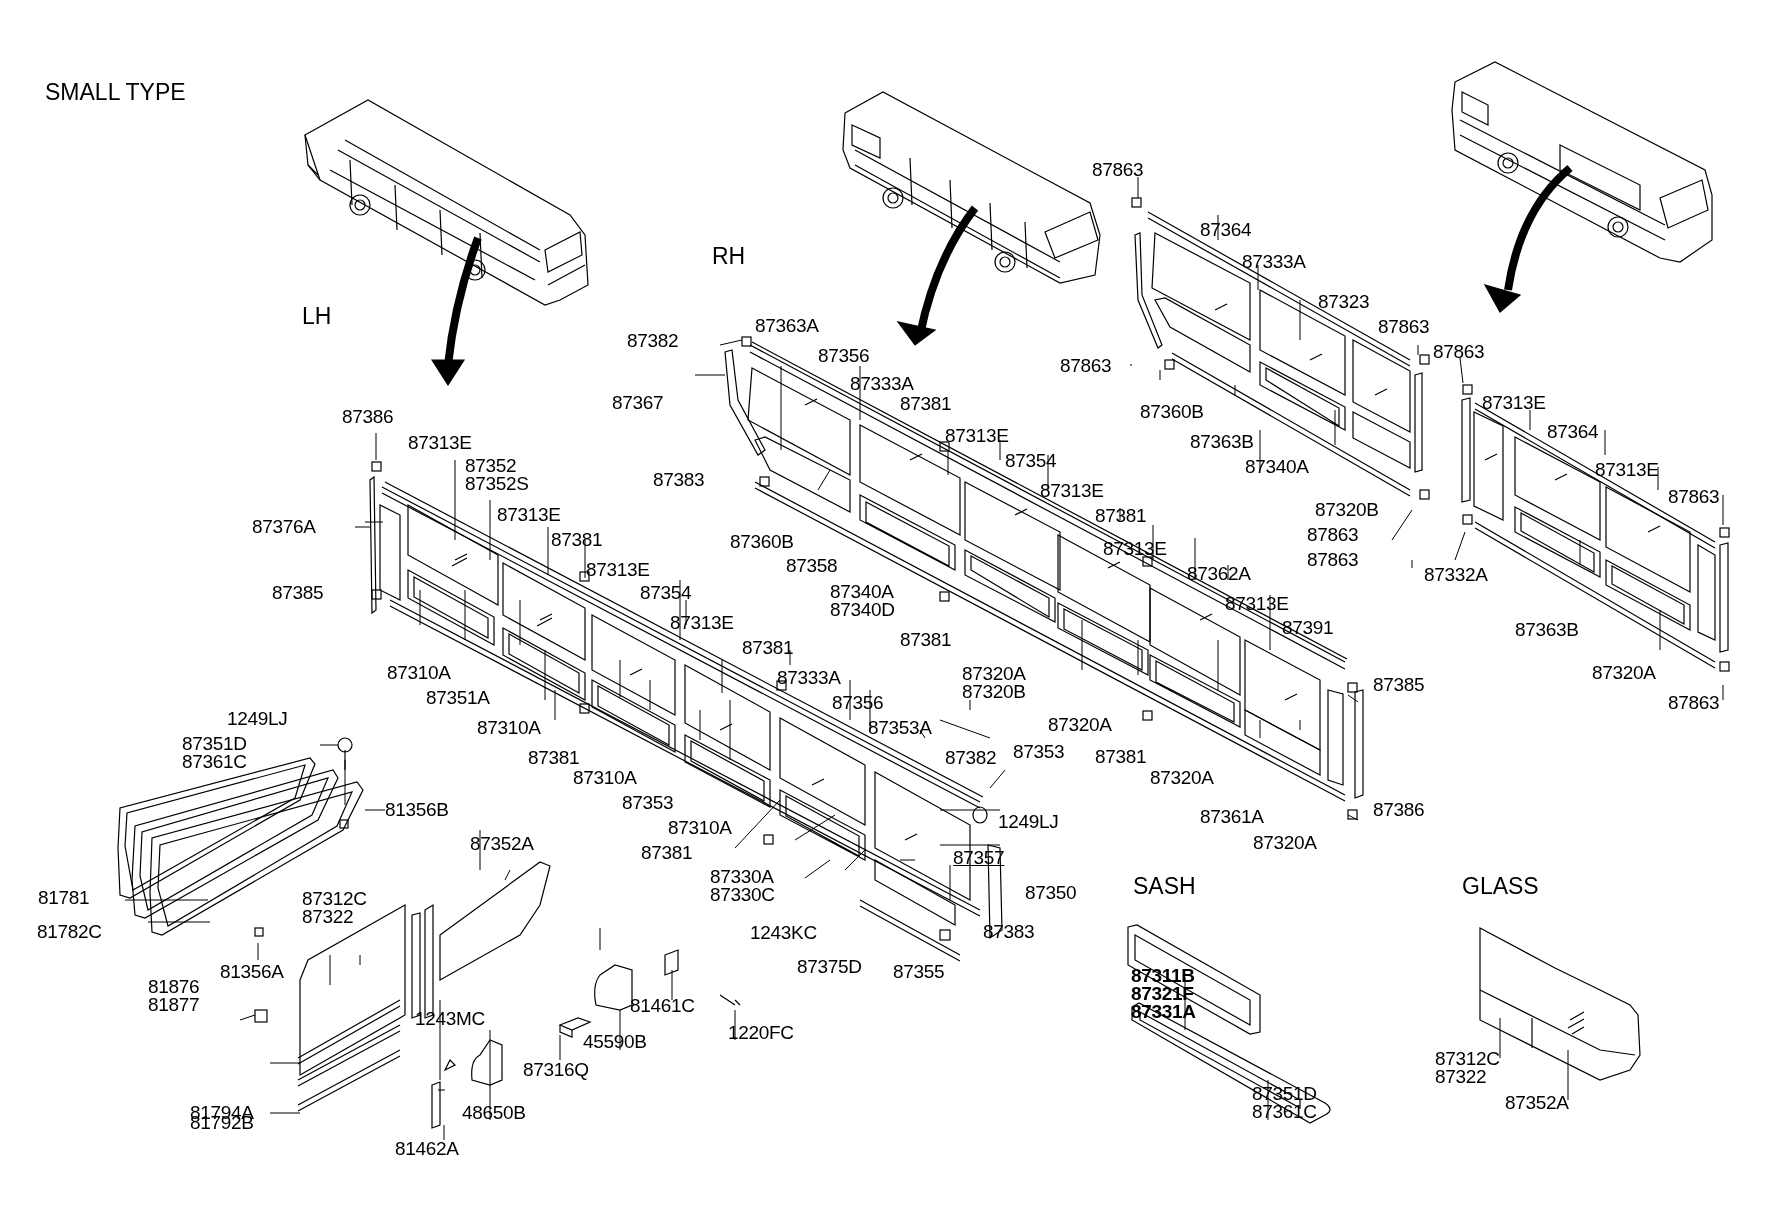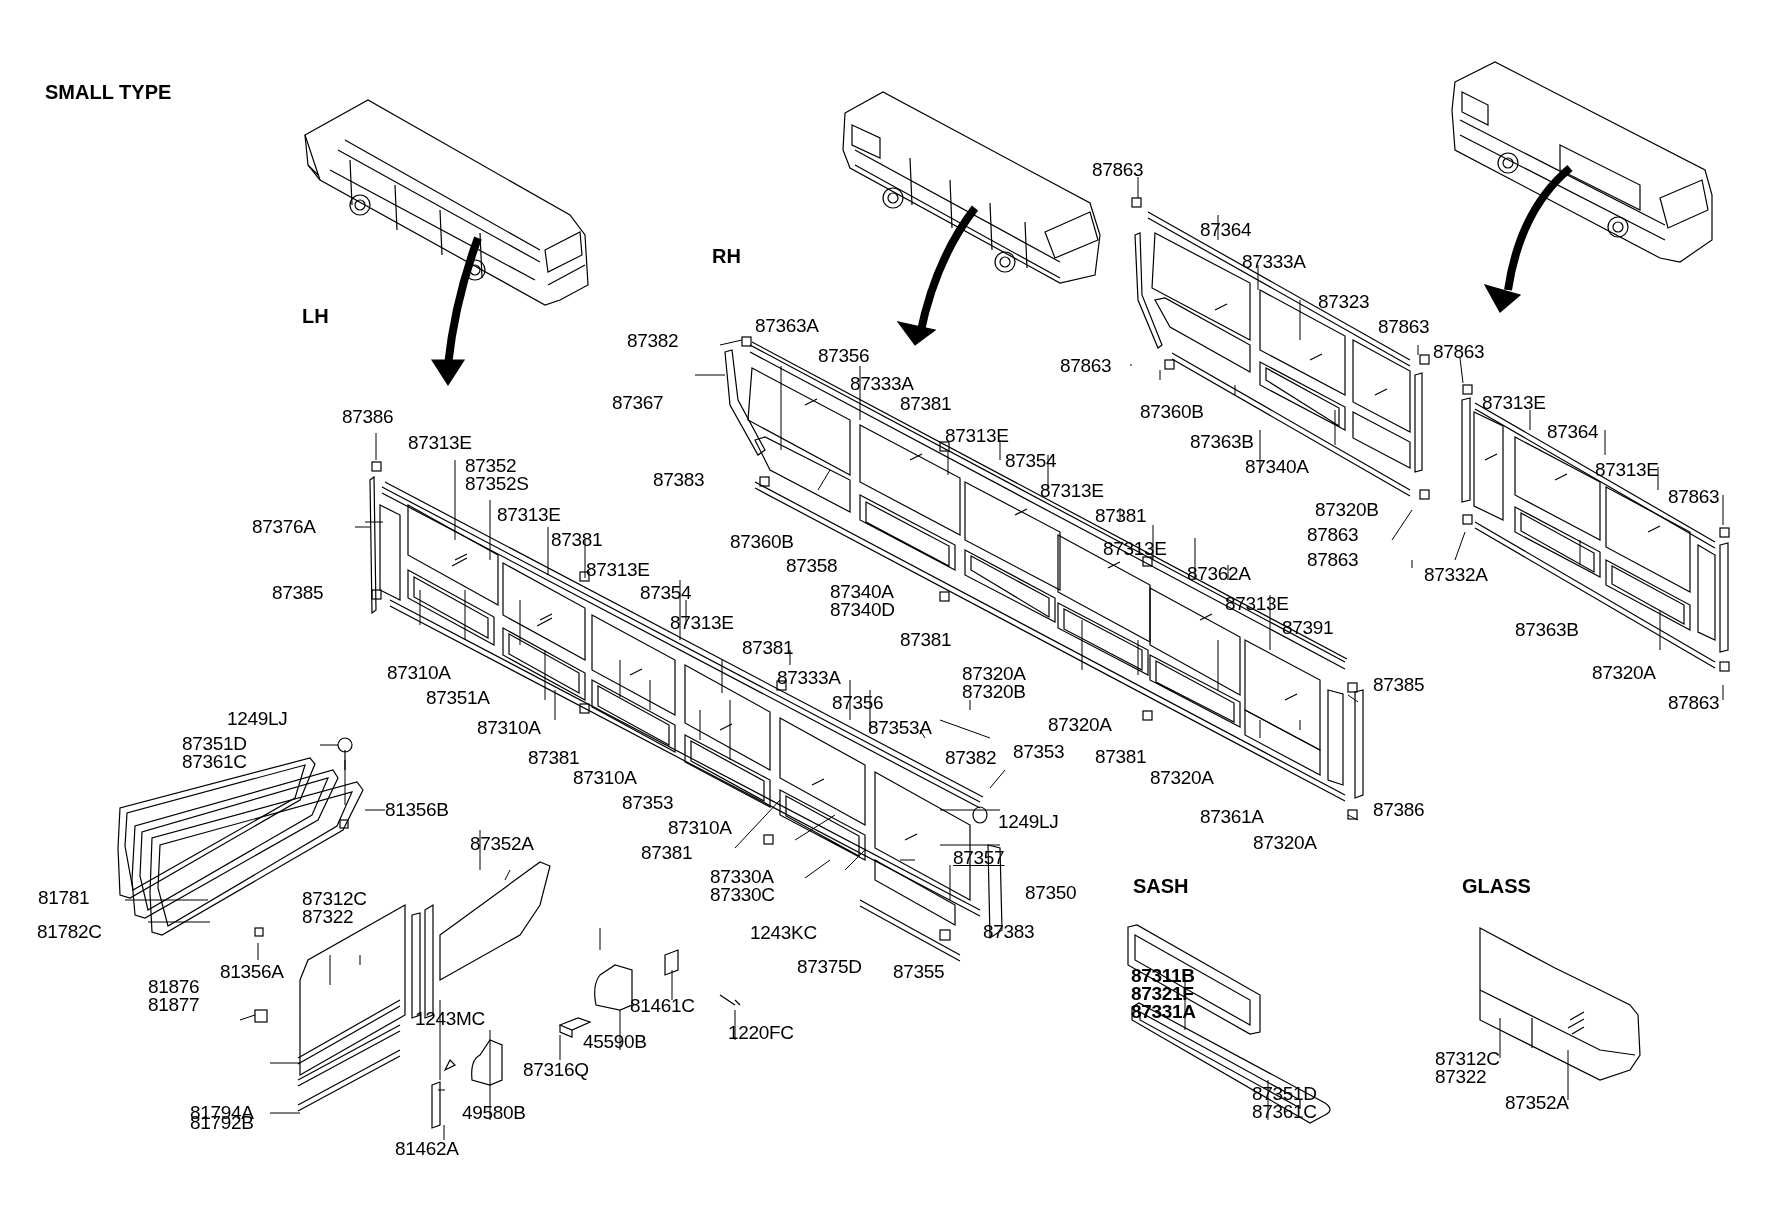--- a/index.html
+++ b/index.html
@@ -1,21 +1,21 @@
 <!DOCTYPE html>
 <html><head>
 <meta charset="utf-8">
 <style>
   html, body { margin:0; padding:0; background:#ffffff; }
   body { width:1772px; height:1211px; position:relative; overflow:hidden;
          font-family:"Liberation Sans", sans-serif; color:#000; }
   #diagram { position:absolute; left:0; top:0; width:1772px; height:1211px; }
   .lbl { position:absolute; font-size:19px; line-height:19px; white-space:nowrap; letter-spacing:-0.3px; }
   .lbl.multi { line-height:18px; }
-  .section { position:absolute; font-size:20px; line-height:23px; white-space:nowrap;font-weight:bold; }
+  .section { position:absolute; font-size:23px; line-height:23px; white-space:nowrap; }
 </style>
 </head>
 <body>
 
 <div id="diagram">
 
   <svg width="1772" height="1211" viewBox="0 0 1772 1211" style="position:absolute;left:0;top:0" fill="none" stroke="#000" stroke-width="1.2">
 
     <g>
       <path d="M305 135 L368 100 L570 215 L585 235 L588 285 L560 300 L545 305 L320 180 L308 165 Z"></path>
@@ -347,21 +347,21 @@
       <div class="lbl" style="left: 190px; top: 1069px; margin-top: 44px;">
         <div>81792B</div>
       </div>
       <div class="lbl" style="left: 190px; top: 1103px;">
         <div>81794A</div>
       </div>
       <div class="lbl" style="left: 395px; top: 1139px;">
         <div>81462A</div>
       </div>
       <div class="lbl" style="left: 462px; top: 1103px;">
-        <div>49580B</div>
+        <div>48650B</div>
       </div>
       <div class="lbl" style="left: 523px; top: 1060px;">
         <div>87316Q</div>
       </div>
       <div class="lbl" style="left: 583px; top: 1032px;">
         <div>45590B</div>
       </div>
       <div class="lbl" style="left: 630px; top: 996px;">
         <div>81461C</div>
       </div>

